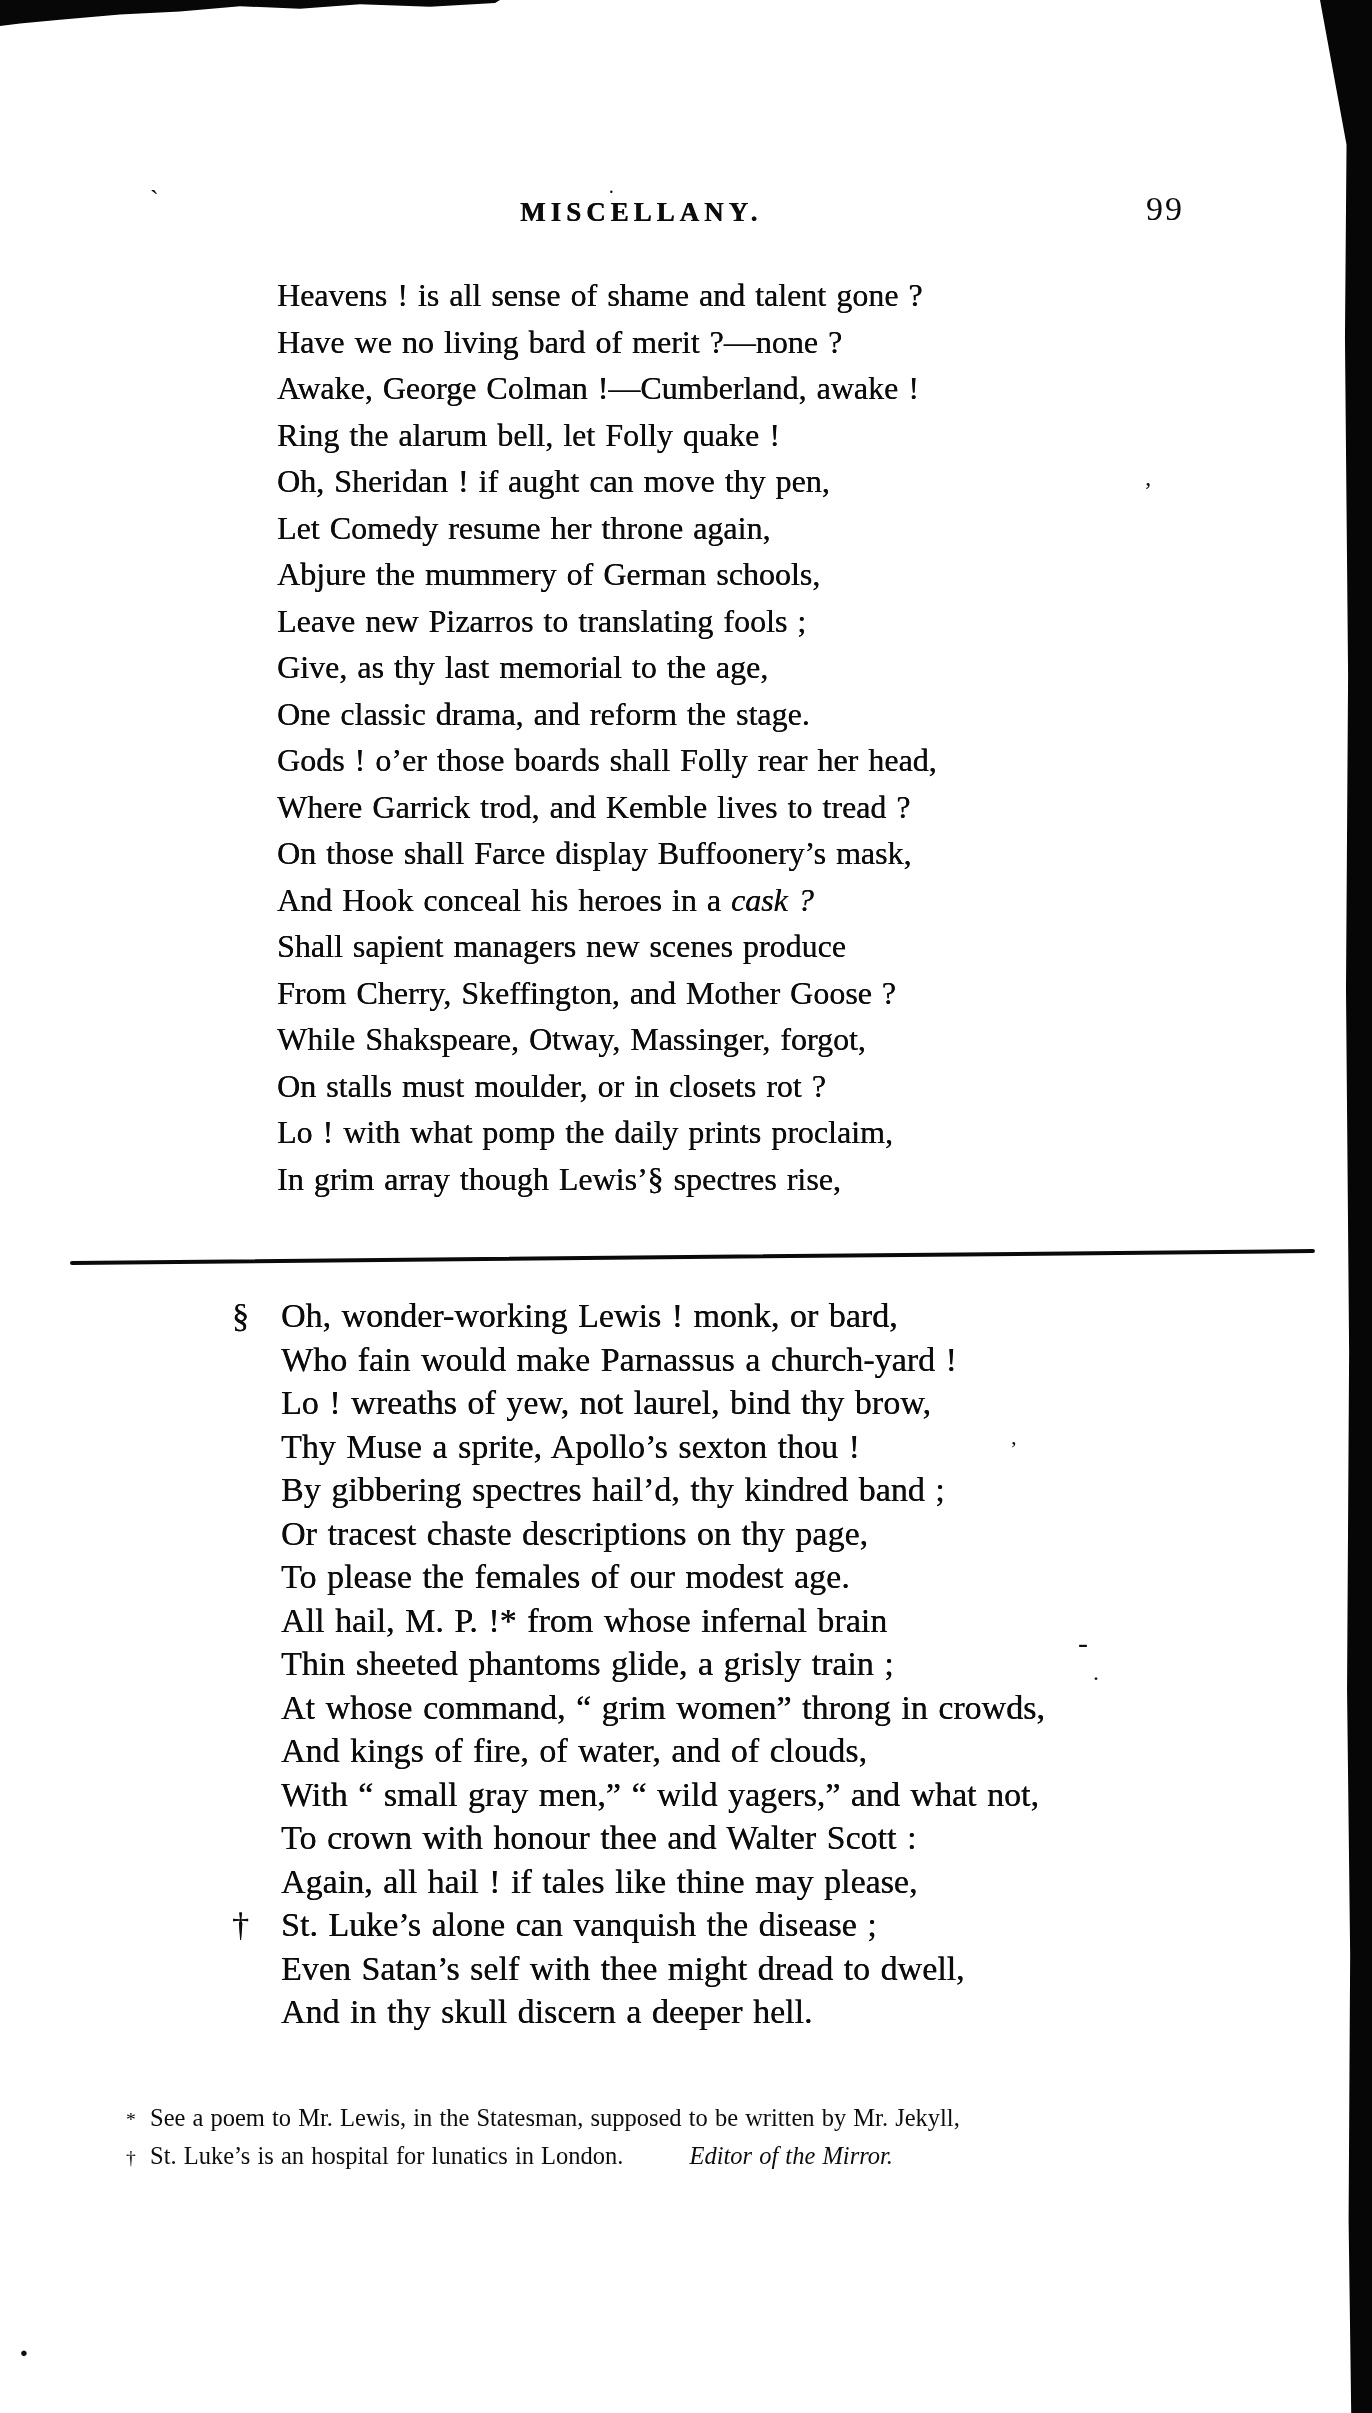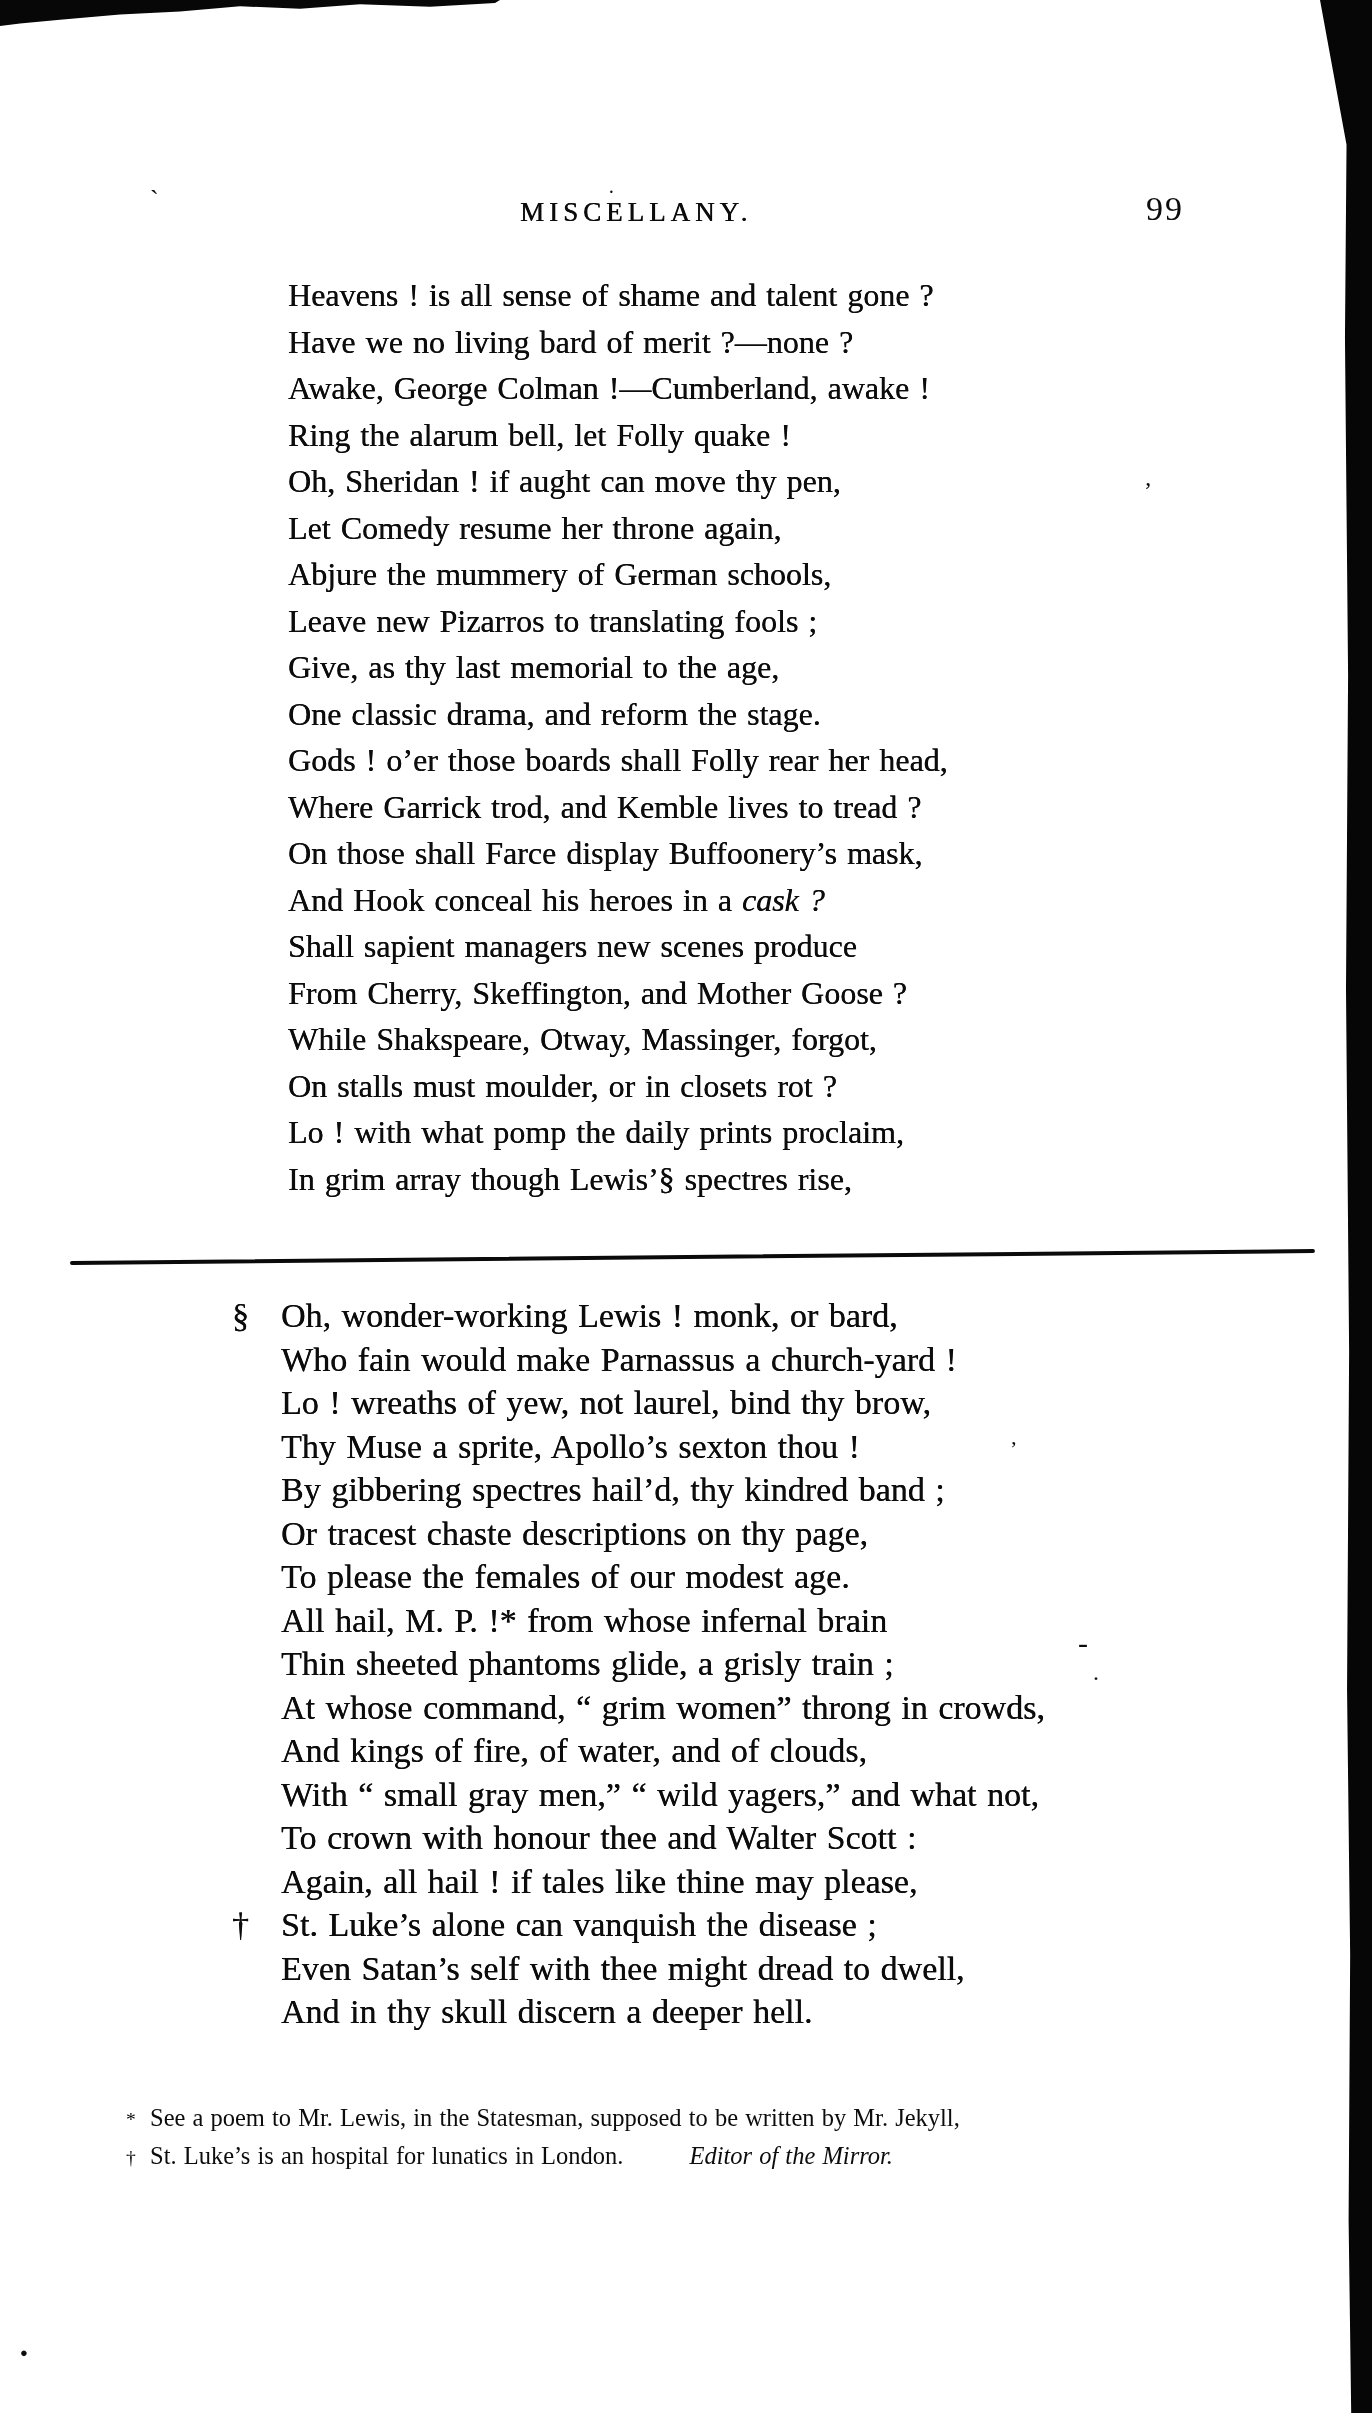--- a/index.html
+++ b/index.html
@@ -16,30 +16,30 @@
     position:absolute;left:0;top:0;width:500px;height:26px;background:#070707;
     clip-path:polygon(0 100%,0 0,100% 0,99% 12%,86% 26%,72% 16%,60% 34%,48% 24%,36% 44%,24% 56%,12% 76%,4% 90%);
   }
   .right-band{
     position:absolute;right:0;top:0;width:52px;height:2413px;background:#060606;
     clip-path:polygon(0 0,100% 0,100% 100%,60% 100%,55% 92%,58% 81%,52% 70%,56% 56%,50% 41%,54% 28%,48% 14%,51% 6%);
   }
   
   .header-title{
     position:absolute;left:520px;top:197px;
-    font-size:27px;font-weight:400;letter-spacing:5px;
+    font-size:27px;font-weight:700;letter-spacing:5px;
     text-shadow:0.4px 0.4px 0 #0c0c0c;
   }
   .page-number{
     position:absolute;left:1146px;top:190px;
     font-size:34px;letter-spacing:2px;
   }
   
   .poem{
-    position:absolute;left:288px;top:272px;width:820px;
+    position:absolute;left:277px;top:272px;width:820px;
     font-size:32px;line-height:46.5px;word-spacing:2px;
     text-shadow:0.3px 0.3px 0 #0c0c0c;
   }
   
   .rule{
     position:absolute;left:70px;top:1261px;width:1245px;height:4px;
     background:#0a0a0a;transform:rotate(-0.55deg);transform-origin:left center;
     border-radius:2px;
   }
   

